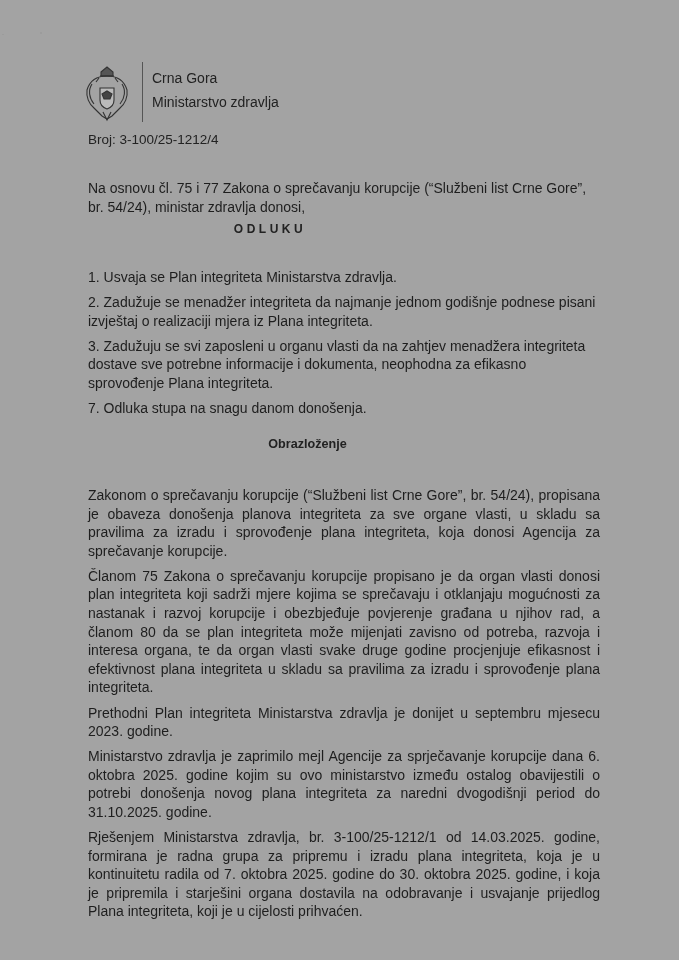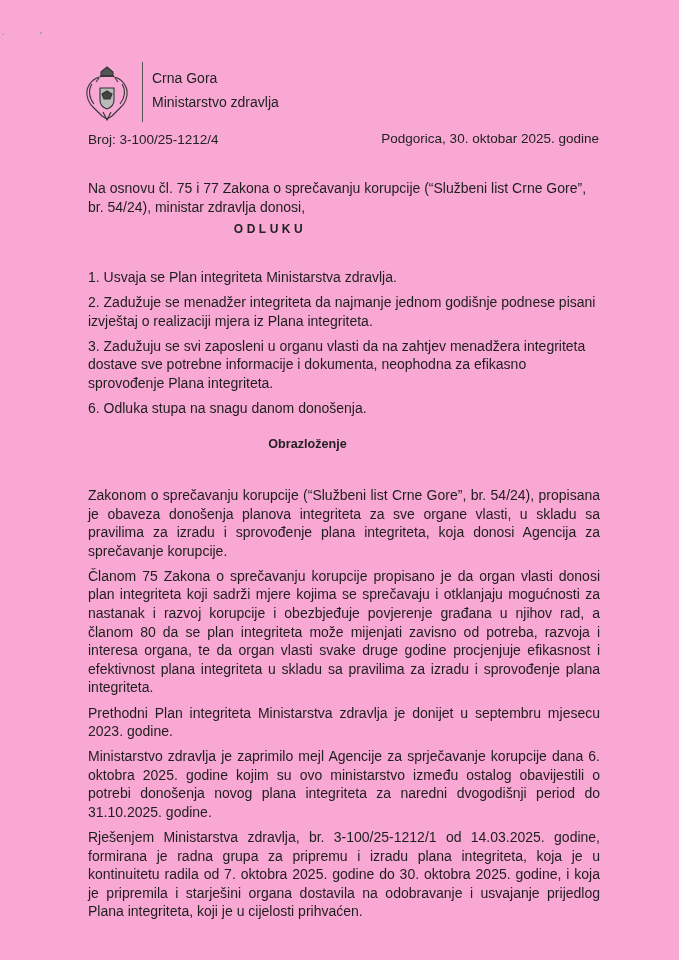--- a/index.html
+++ b/index.html
@@ -1,18 +1,18 @@
 <!DOCTYPE html>
 <html><head>
 <meta charset="utf-8">
 <style>
   html, body { margin:0; padding:0; background:#ffffff; }
   body { width:679px; height:960px; position:relative; overflow:hidden;
          font-family:"Liberation Sans", "DejaVu Sans", sans-serif; color:#1e1e1e; }
-  .page { position:absolute; left:0; top:0; width:679px; height:960px; background:#f9a8d4; }
+  .page { position:absolute; left:0; top:0; width:679px; height:960px; background:#a3a3a3; }
 
   .crest { position:absolute; left:84px; left:84px; top:64px; width:46px; height:58px; }
   .vline { position:absolute; left:142px; top:62px; width:1px; height:60px; background:#555; }
   .org { position:absolute; left:152px; top:66px; font-size:14px; line-height:24px; color:#222; }
   .broj { position:absolute; left:88px; top:132px; font-size:13.5px; color:#222; }
 
   .addr { position:absolute; right:80px; top:67px; text-align:right; font-size:11.2px; line-height:15.5px; color:#222; }
   .addr .web { font-size:10px; color:#333; }
   .date { position:absolute; right:80px; top:131px; font-size:13.5px; color:#222; }
 
@@ -51,31 +51,30 @@
   <div class="vline"></div>
 
   <div class="org">
     <div>Crna Gora</div>
     <div>Ministarstvo zdravlja</div>
   </div>
 
   <div class="broj">Broj: 3-100/25-1212/4</div>
 
 
-  <div class="date">Podgorica, 30. oktobar 2025. godine</div>
 
   <div class="body intro">Na osnovu čl. 75 i 77 Zakona o sprečavanju korupcije (“Službeni list Crne Gore”, br. 54/24), ministar zdravlja donosi,</div>
 
   <div class="title">ODLUKU</div>
 
   <div class="body items">
     <p>1. Usvaja se Plan integriteta Ministarstva zdravlja.</p>
     <p>2. Zadužuje se menadžer integriteta da najmanje jednom godišnje podnese pisani izvještaj o realizaciji mjera iz Plana integriteta.</p>
     <p>3. Zadužuju se svi zaposleni u organu vlasti da na zahtjev menadžera integriteta dostave sve potrebne informacije i dokumenta, neophodna za efikasno sprovođenje Plana integriteta.</p>
-    <p>6. Odluka stupa na snagu danom donošenja.</p>
+    <p>7. Odluka stupa na snagu danom donošenja.</p>
   </div>
 
   <div class="sub">Obrazloženje</div>
 
   <div class="body expl">
     <p>Zakonom o sprečavanju korupcije (“Službeni list Crne Gore”, br. 54/24), propisana je obaveza donošenja planova integriteta za sve organe vlasti, u skladu sa pravilima za izradu i sprovođenje plana integriteta, koja donosi Agencija za sprečavanje korupcije.</p>
     <p>Članom 75 Zakona o sprečavanju korupcije propisano je da organ vlasti donosi plan integriteta koji sadrži mjere kojima se sprečavaju i otklanjaju mogućnosti za nastanak i razvoj korupcije i obezbjeđuje povjerenje građana u njihov rad, a članom 80 da se plan integriteta može mijenjati zavisno od potreba, razvoja i interesa organa, te da organ vlasti svake druge godine procjenjuje efikasnost i efektivnost plana integriteta u skladu sa pravilima za izradu i sprovođenje plana integriteta.</p>
     <p>Prethodni Plan integriteta Ministarstva zdravlja je donijet u septembru mjesecu 2023. godine.</p>
     <p>Ministarstvo zdravlja je zaprimilo mejl Agencije za sprječavanje korupcije dana 6. oktobra 2025. godine kojim su ovo ministarstvo između ostalog obavijestili o potrebi donošenja novog plana integriteta za naredni dvogodišnji period do 31.10.2025. godine.</p>
     <p>Rješenjem Ministarstva zdravlja, br. 3-100/25-1212/1 od 14.03.2025. godine, formirana je radna grupa za pripremu i izradu plana integriteta, koja je u kontinuitetu radila od 7. oktobra 2025. godine do 30. oktobra 2025. godine, i koja je pripremila i starješini organa dostavila na odobravanje i usvajanje prijedlog Plana integriteta, koji je u cijelosti prihvaćen.</p>

